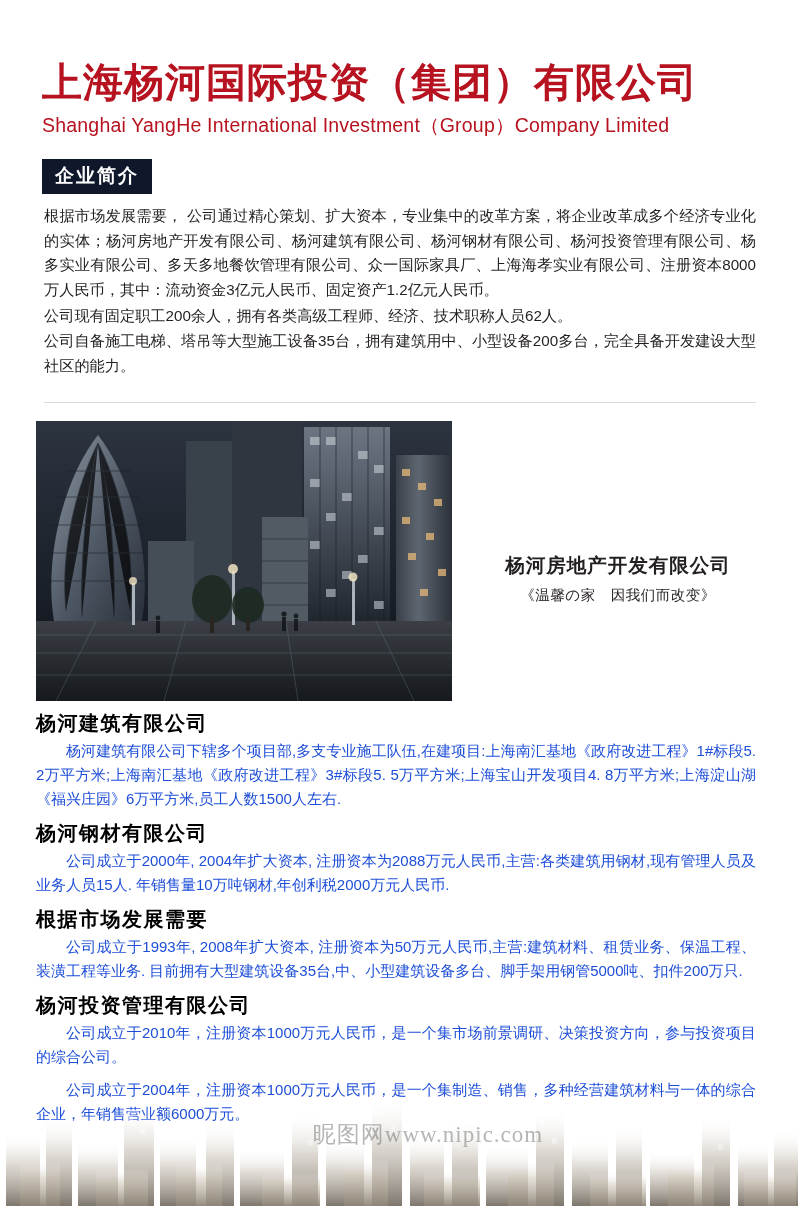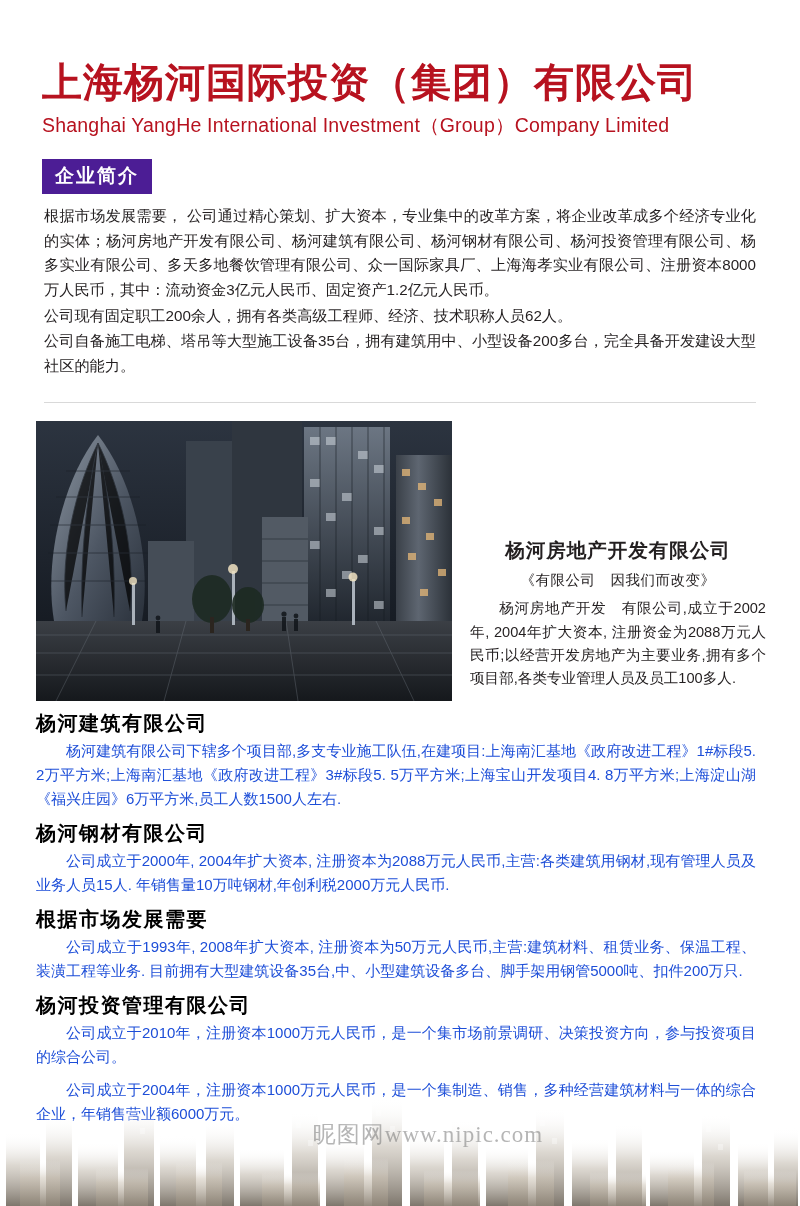--- a/index.html
+++ b/index.html
@@ -45,21 +45,21 @@
     white-space: nowrap;
   }
 
   
   .tag-row {
     margin: 20px 0 0 42px;
     display: flex;
     align-items: center;
   }
   .tag {
-    background: #4c1d95;
+    background: #0f172a;
     color: #ffffff;
     font-size: 19px;
     font-weight: bold;
     font-family: "Liberation Serif", "DejaVu Serif", serif;
     letter-spacing: 2px;
     padding: 4px 13px 5px 13px;
     display: inline-block;
   }
 
   
@@ -94,21 +94,21 @@
     width: 416px;
     height: 280px;
     overflow: hidden;
     background: #20242b;
   }
   .photo svg { display: block; }
 
   .right-block {
     position: absolute;
     left: 470px;
-    top: 116px;
+    top: 131px;
     width: 296px;
   }
   .rb-title {
     font-family: "Liberation Serif", "DejaVu Serif", serif;
     font-weight: bold;
     font-size: 19.5px;
     letter-spacing: 1px;
     color: #231f20;
     text-align: center;
   }
@@ -322,22 +322,21 @@
           <rect x="258" y="198" width="4" height="12"></rect>
             <circle cx="260" cy="195" r="2.4"></circle>
           <rect x="120" y="200" width="4" height="12"></rect>
             <circle cx="122" cy="197" r="2.4"></circle>
         </g>
       </svg>
     </div>
 
     <div class="right-block">
       <div class="rb-title">杨河房地产开发有限公司</div>
-      <div class="rb-sub">《有限公司　因我们而改变》</div>
-      <div class="rb-body">杨河房地产开发　有限公司,成立于2002年, 2004年扩大资本, 注册资金为2088万元人民币;以经营开发房地产为主要业务,拥有多个项目部,各类专业管理人员及员工100多人.</div>
+      <div class="rb-sub">《温馨の家　因我们而改变》</div>
     </div>
   </div>
 
   <div class="sections">
 
     <div class="sec">
       <h3>杨河建筑有限公司</h3>
       <p>杨河建筑有限公司下辖多个项目部,多支专业施工队伍,在建项目:上海南汇基地《政府改进工程》1#标段5. 2万平方米;上海南汇基地《政府改进工程》3#标段5. 5万平方米;上海宝山开发项目4. 8万平方米;上海淀山湖《福兴庄园》6万平方米,员工人数1500人左右.</p>
     </div>
 

